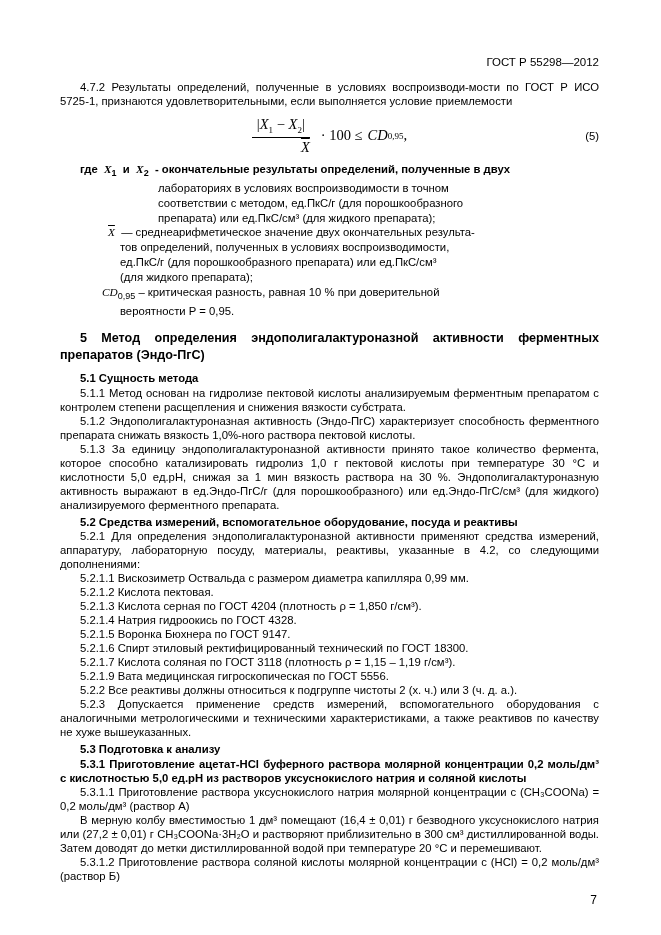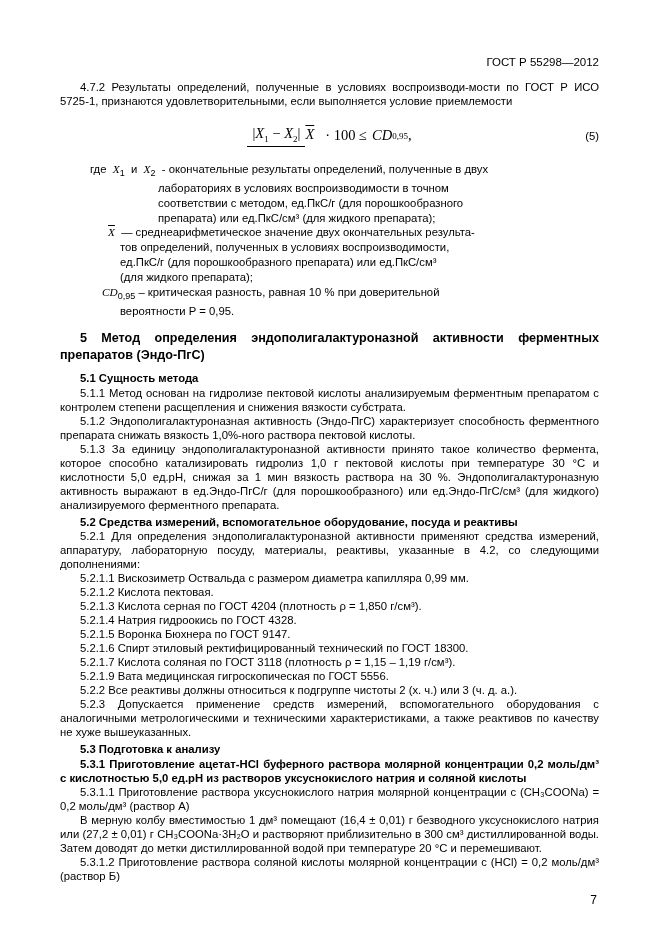--- a/index.html
+++ b/index.html
@@ -11,35 +11,35 @@
   .doc-code{font-weight:400;font-size:11.5px;text-align:right;margin-bottom:12px;}
   .body{font-size:11.3px;line-height:14px;text-align:justify;text-indent:20px;margin:0;}
   .h-section{font-weight:700;font-size:12.6px;line-height:16.5px;text-align:justify;text-indent:20px;margin:12px 0 8px;}
   .h-sub{font-weight:700;font-size:11.3px;line-height:14.5px;text-indent:20px;margin:3px 0 0 0;}
   .bold{font-weight:700;}
 
   
   .formula-row{position:relative;margin:6px 0 4px;display:flex;align-items:center;justify-content:center;min-height:44px;
     font-family:"Liberation Serif",serif;font-size:14.5px;}
   .formula{display:flex;align-items:center;}
-  .frac{display:inline-flex;flex-direction:row;align-items:flex-start;margin-right:6px;}
+  .frac{display:inline-flex;flex-direction:column;align-items:flex-end;margin-right:6px;}
   .frac .num{padding:0 5px 2px 5px;border-bottom:1px solid #000;}
   .frac .den{padding-top:1px;}
   .formula i{font-style:italic;}
   .formula sub, .where sub{font-size:9px;}
   .mid{margin:0 5px;}
   .ovl{text-decoration:overline;}
   .eq-no{position:absolute;right:0;top:50%;transform:translateY(-50%);
     font-family:"Liberation Sans",sans-serif;font-size:11.3px;}
 
   
   .where{font-size:11.3px;line-height:14.8px;margin-bottom:2px;}
   .wl{white-space:nowrap;}
   .wl i{font-family:"Liberation Serif",serif;font-style:italic;}
-  .ind-1{margin-left:30px;}
+  .ind-1{margin-left:20px;font-weight:bold;}
   .ind-c1{margin-left:98px;}
   .ind-2{margin-left:48px;}
   .ind-c2{margin-left:60px;}
   .ind-3{margin-left:42px;}
 
   .page-number{position:absolute;right:64px;bottom:28px;font-size:12px;}
 </style>
 </head>
 <body>
 

